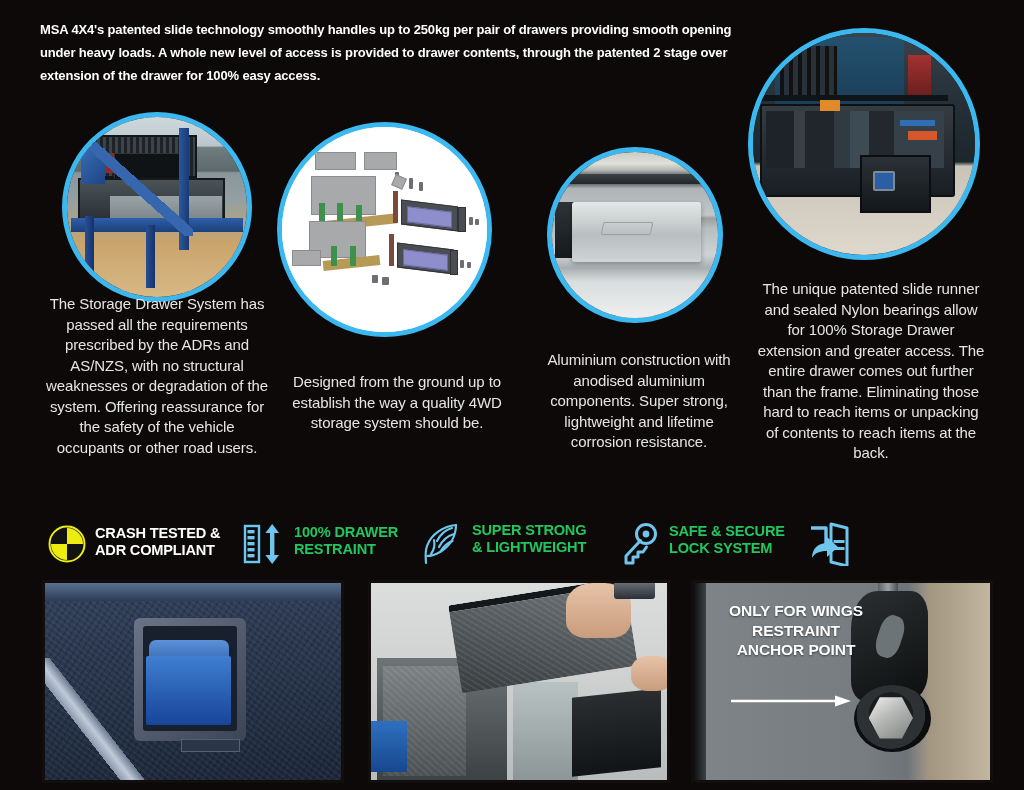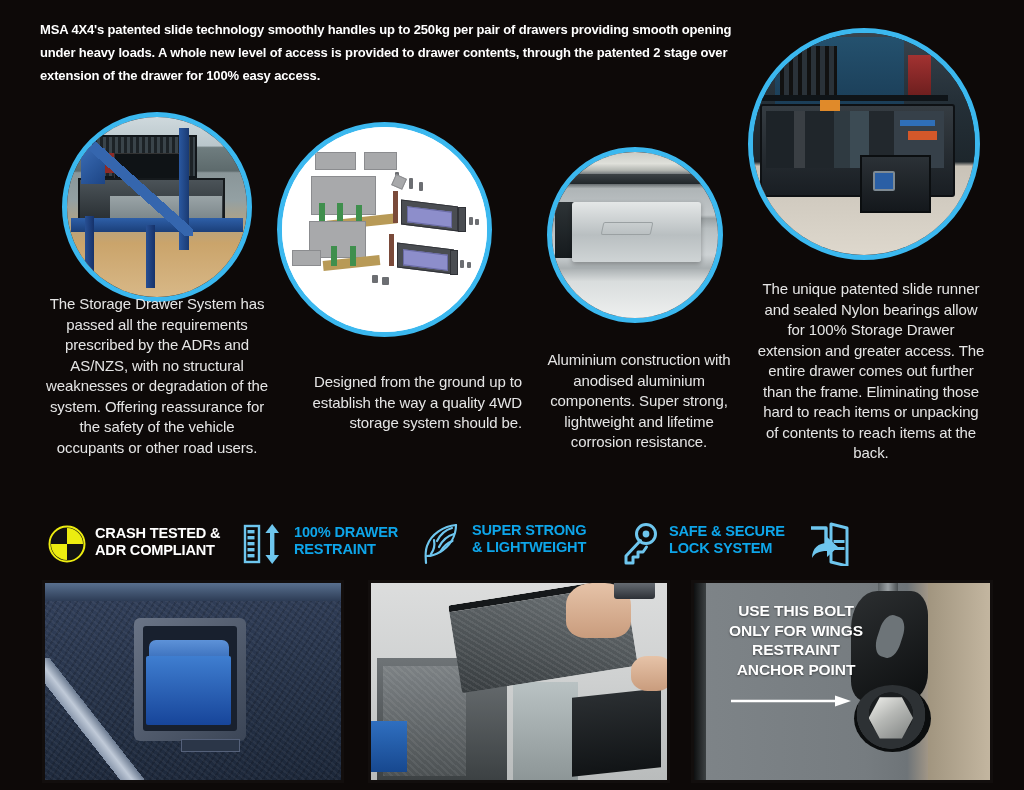--- a/index.html
+++ b/index.html
@@ -177,21 +177,21 @@
   .ph4 .slide {
     position:absolute; left:2%; top:28%; width:86%; height:2.5%;
     background:#0f1418;
   }
 
   
   .iconbar { position: absolute; left: 0; top: 508px; width: 1024px; height: 70px; }
   .feat { position: absolute; display: flex; align-items: flex-start; gap: 9px; }
   .feat .glyph { flex: 0 0 auto; display: block; }
   .feat .ftext {
-    color: #0ea5e9;
+    color: #22c55e;
     font-size: 14.6px;
     font-weight: bold;
     line-height: 17px;
     letter-spacing: -0.2px;
     white-space: nowrap;
   }
   .feat.crash .ftext { color: #ffffff; }
 
   
   .bphoto {
@@ -396,21 +396,21 @@
         <div class="dk" style="left:56%; top:58%; width:28%; height:12%; transform:skewY(7deg);"></div>
         <div class="pu" style="left:59%; top:61%; width:22%; height:8%; transform:skewY(7deg);"></div>
         <div class="dk" style="left:82%; top:60%; width:4%; height:12%;"></div>
         <div class="tiny" style="left:87%; top:65%; width:2%; height:4%;"></div>
         <div class="tiny" style="left:90%; top:66%; width:2%; height:3%;"></div>
         <div class="tiny" style="left:44%; top:72%; width:3%; height:4%;"></div>
         <div class="tiny" style="left:49%; top:73%; width:3%; height:4%;"></div>
       </div>
     </div>
   </div>
-  <div class="cap" style="left:272px; top:372px; width:250px;text-align:right;">Designed from the ground up to establish the way a quality 4WD storage system should be.</div>
+  <div class="cap" style="left:272px; top:372px; width:250px;">Designed from the ground up to establish the way a quality 4WD storage system should be.</div>
 
   <div class="circle-wrap" style="left:547px; top:147px;">
     <div class="circle" style="width:176px; height:176px;">
       <div class="photo ph3">
         <div class="toplip"></div>
         <div class="darkend"></div>
         <div class="panel"></div>
         <div class="logo"></div>
       </div>
     </div>
@@ -536,21 +536,20 @@
   <div class="bphoto bp3" style="left:691px; top:580px; width:302px; height:203px;">
     <div class="leftedge"></div>
     <div class="rightpanel"></div>
     <div class="shaft"></div>
     <div class="bracket"></div>
     <div class="brhole"></div>
     <div class="boltring"></div>
     <div class="bolthead"></div>
 
     <div class="bp3-text">
-      <div>USE THIS BOLT</div>
       <div>ONLY FOR WINGS</div>
       <div>RESTRAINT</div>
       <div>ANCHOR POINT</div>
     </div>
     <svg class="bp3-arrow" viewBox="0 0 120 12">
       <line x1="0" y1="6" x2="108" y2="6" stroke="#ffffff" stroke-width="2.4"></line>
       <path d="M120 6 L104 0.5 L104 11.5 Z" fill="#ffffff"></path>
     </svg>
   </div>
 

